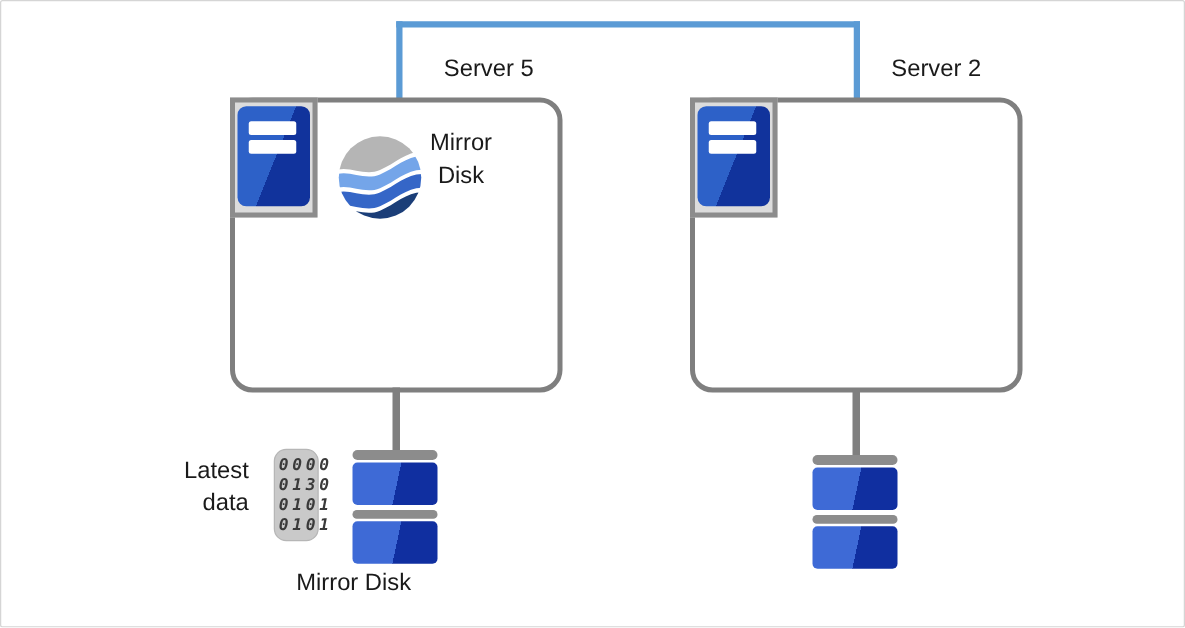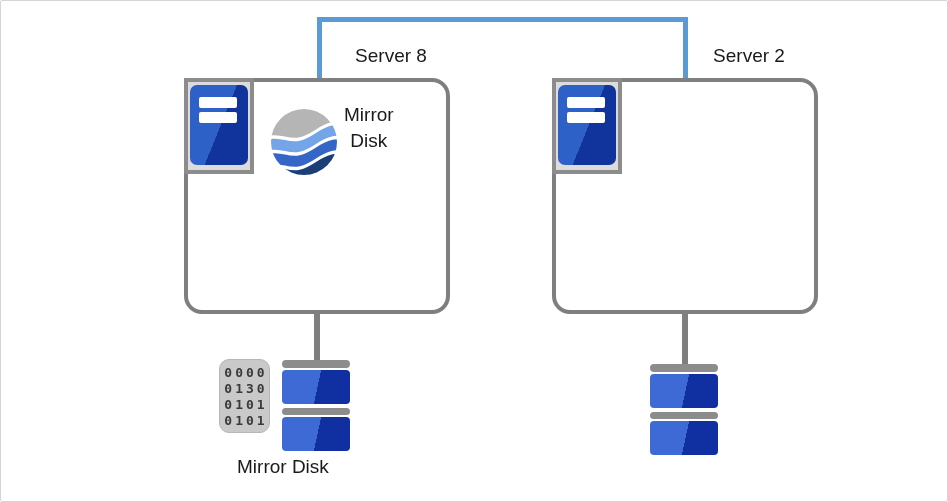--- a/index.html
+++ b/index.html
@@ -62,23 +62,23 @@
   .disk-cap{position:absolute;left:0;top:0;width:68px;height:8px;border-radius:4px;background:var(--disk-cap-gray,#8C8C8C);}
   .disk-platter{
     position:absolute;left:0;width:68px;height:34px;border-radius:4px;
     background:linear-gradient(102deg,var(--disk-blue-light,#3E6AD6) 52%,var(--disk-blue-dark,#102FA0) 52%);
   }
   .platter-top{top:10px;}
   .disk-divider{position:absolute;left:0;top:48px;width:68px;height:7px;border-radius:3.5px;background:var(--disk-cap-gray,#8C8C8C);}
   .platter-bottom{top:57px;}
   
   .binary-block{
-    position:absolute;left:218px;top:358px;width:51px;height:74px;
+    position:absolute;left:218px;top:358px;width:36px;height:74px;
     background:var(--binary-bg,#C9C9C9);border:1px solid #b6b6b6;border-radius:10px;
-    box-sizing:border-box;padding-top:5px;text-align:center;
+    box-sizing:border-box;padding-top:5px;text-align:center;font-style:italic;
   }
   .binary-row{
     font-family:"DejaVu Sans Mono", monospace;font-weight:bold;font-size:13px;
     line-height:16px;letter-spacing:3px;padding-left:3px;
     color:var(--binary-digits,#3A3A3A);
   }
   
   .latest-data{
     position:absolute;left:108px;top:363px;width:90px;text-align:right;
     font-size:19px;line-height:26px;color:var(--text,#1a1a1a);
@@ -91,21 +91,21 @@
 </style>
 </head>
 <body>
 
 <div class="canvas">
 
   <div class="conn conn-h"></div>
   <div class="conn conn-v1"></div>
   <div class="conn conn-v2"></div>
 
-  <div class="server-label label1">Server 8</div>
+  <div class="server-label label1">Server 5</div>
   <div class="server-label label2">Server 2</div>
 
   <div class="server-box box1"></div>
   <div class="server-box box2"></div>
 
   <div class="tower-frame frame1">
     <div class="tower">
       <div class="tower-slot slot-a"></div>
       <div class="tower-slot slot-b"></div>
     </div>
@@ -153,16 +153,20 @@
     <div class="disk-platter platter-bottom"></div>
   </div>
 
   <div class="binary-block">
     <div class="binary-row">0000</div>
     <div class="binary-row">0130</div>
     <div class="binary-row">0101</div>
     <div class="binary-row">0101</div>
   </div>
 
+  <div class="latest-data">
+    <span>Latest</span>
+    <span>data</span>
+  </div>
 
   <div class="mirror-disk-label">Mirror Disk</div>
 
 </div>
 
 </body></html>

